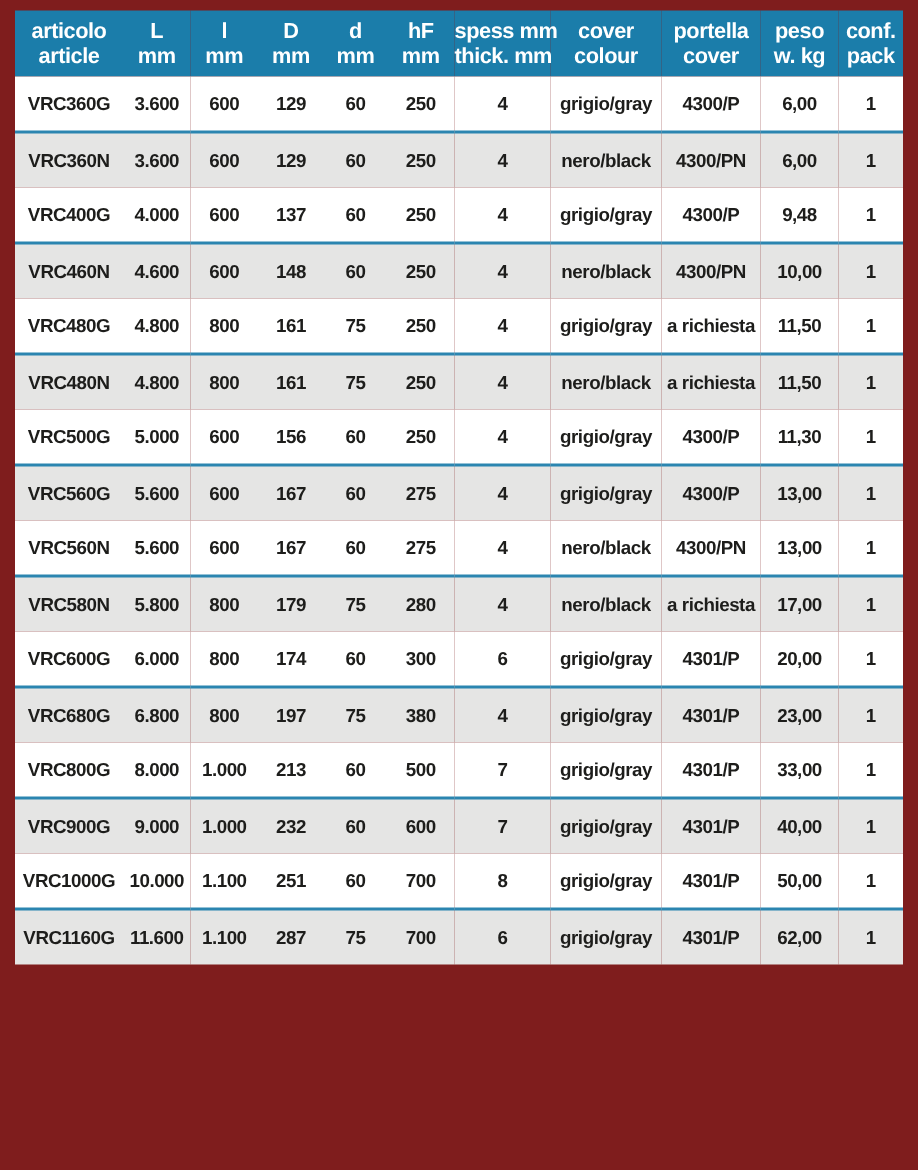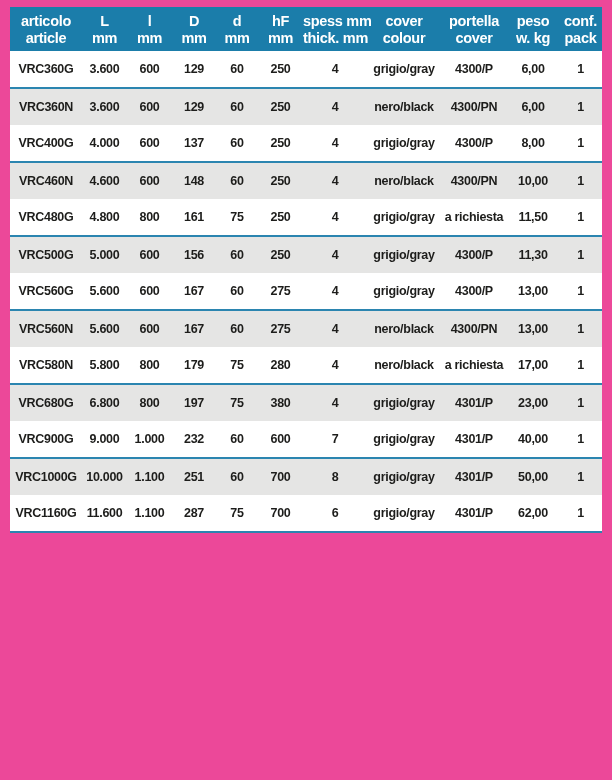--- a/index.html
+++ b/index.html
@@ -5,21 +5,21 @@
   html, body {
     margin: 0;
     padding: 0;
     background: #ffffff;
     font-family: "Liberation Sans", sans-serif;
   }
   .page {
     position: relative;
     width: 612px;
     height: 780px;
-    background: #ec4899;
+    background: #7f1d1d;
     overflow: hidden;
   }
   table.spec {
     border-collapse: collapse;
     table-layout: fixed;
     width: 592px;
     margin: 7px auto 0 auto;
   }
   table.spec thead th {
     background: var(--header-bg, #1b7daa);
@@ -162,21 +162,21 @@
         <tr>
           <td>VRC400G</td>
           <td>4.000</td>
           <td>600</td>
           <td>137</td>
           <td>60</td>
           <td>250</td>
           <td>4</td>
           <td>grigio/gray</td>
           <td>4300/P</td>
-          <td>8,00</td>
+          <td>9,48</td>
           <td>1</td>
         </tr>
         <tr>
           <td>VRC460N</td>
           <td>4.600</td>
           <td>600</td>
           <td>148</td>
           <td>60</td>
           <td>250</td>
           <td>4</td>
@@ -192,20 +192,33 @@
           <td>161</td>
           <td>75</td>
           <td>250</td>
           <td>4</td>
           <td>grigio/gray</td>
           <td>a richiesta</td>
           <td>11,50</td>
           <td>1</td>
         </tr>
         <tr>
+          <td>VRC480N</td>
+          <td>4.800</td>
+          <td>800</td>
+          <td>161</td>
+          <td>75</td>
+          <td>250</td>
+          <td>4</td>
+          <td>nero/black</td>
+          <td>a richiesta</td>
+          <td>11,50</td>
+          <td>1</td>
+        </tr>
+        <tr>
           <td>VRC500G</td>
           <td>5.000</td>
           <td>600</td>
           <td>156</td>
           <td>60</td>
           <td>250</td>
           <td>4</td>
           <td>grigio/gray</td>
           <td>4300/P</td>
           <td>11,30</td>
@@ -244,30 +257,56 @@
           <td>179</td>
           <td>75</td>
           <td>280</td>
           <td>4</td>
           <td>nero/black</td>
           <td>a richiesta</td>
           <td>17,00</td>
           <td>1</td>
         </tr>
         <tr>
+          <td>VRC600G</td>
+          <td>6.000</td>
+          <td>800</td>
+          <td>174</td>
+          <td>60</td>
+          <td>300</td>
+          <td>6</td>
+          <td>grigio/gray</td>
+          <td>4301/P</td>
+          <td>20,00</td>
+          <td>1</td>
+        </tr>
+        <tr>
           <td>VRC680G</td>
           <td>6.800</td>
           <td>800</td>
           <td>197</td>
           <td>75</td>
           <td>380</td>
           <td>4</td>
           <td>grigio/gray</td>
           <td>4301/P</td>
           <td>23,00</td>
+          <td>1</td>
+        </tr>
+        <tr>
+          <td>VRC800G</td>
+          <td>8.000</td>
+          <td>1.000</td>
+          <td>213</td>
+          <td>60</td>
+          <td>500</td>
+          <td>7</td>
+          <td>grigio/gray</td>
+          <td>4301/P</td>
+          <td>33,00</td>
           <td>1</td>
         </tr>
         <tr>
           <td>VRC900G</td>
           <td>9.000</td>
           <td>1.000</td>
           <td>232</td>
           <td>60</td>
           <td>600</td>
           <td>7</td>

